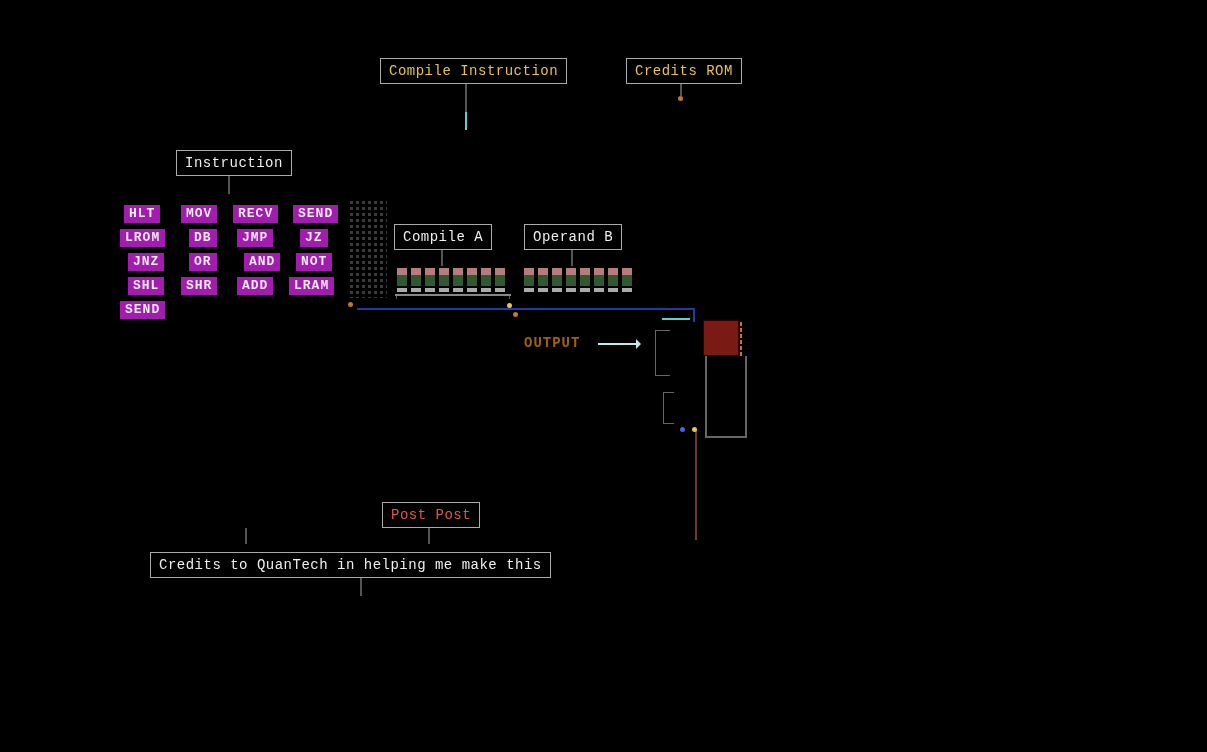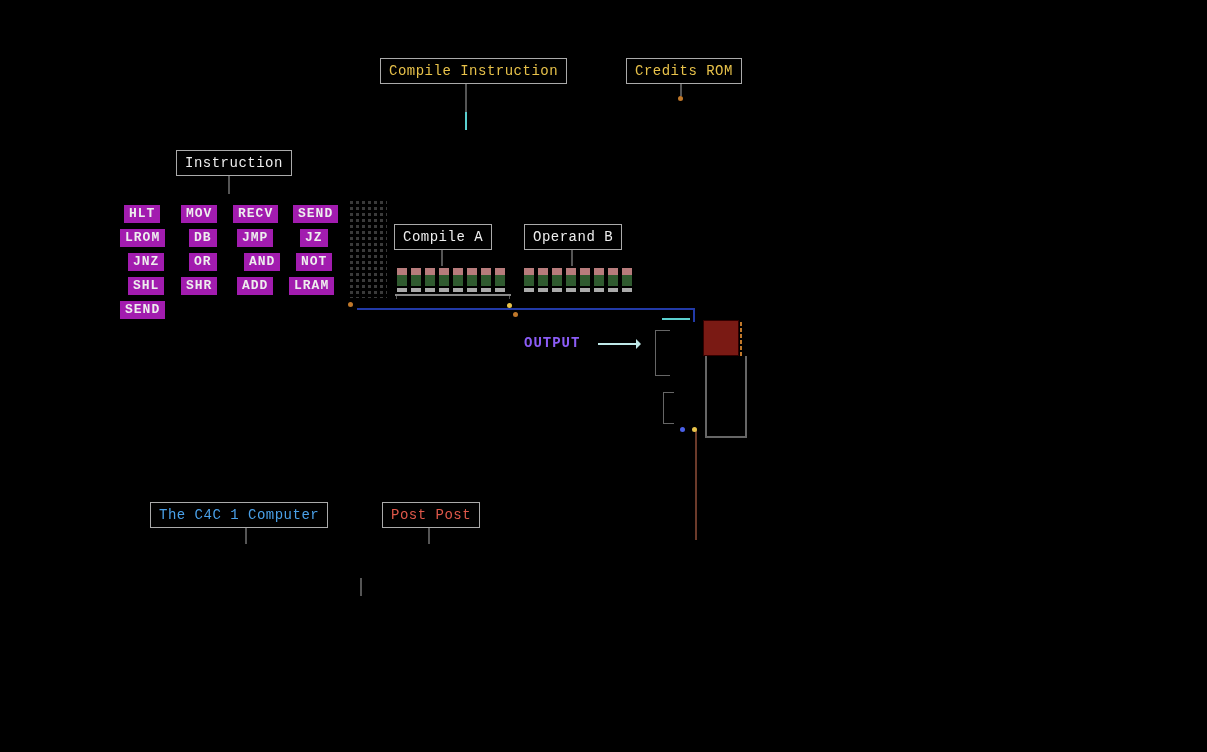--- a/index.html
+++ b/index.html
@@ -30,21 +30,21 @@
 .wire.h{height:2px}
 .wire.v{width:2px}
 .wire.cy{background:#5ad0d0}
 .wire.gr{background:#666}
 .wire.br{background:#6b3a2a}
 .node{position:absolute;width:5px;height:5px;border-radius:50%}
 .node.y{background:#e8c24a}
 .node.b{background:#4a60e8}
 .node.o{background:#c0782a}
 
-.outlbl{position:absolute;color:#8b5cf6;font-weight:bold;letter-spacing:1px}
+.outlbl{position:absolute;color:#a16207;font-weight:bold;letter-spacing:1px}
 .arrow{position:absolute;height:2px;background:#bfe8e8}
 .arrow::after{content:"";position:absolute;right:-8px;top:-4px;border:5px solid transparent;border-left-color:#bfe8e8}
 .rombox{position:absolute;background:#7a1a14;border:1px solid #300}
 .romtick{position:absolute;width:2px;height:4px;background:#c0782a}
 .rombrace{position:absolute;border:1px solid #666;border-right:none}
 </style>
 </head>
 <body>
 
 <div class="stage">
@@ -204,19 +204,19 @@
   <div class="rombrace" style="left:663px;top:392px;width:10px;height:30px"></div>
 
   <div class="wire v" style="left:693px;top:308px;height:14px"></div>
   <div class="wire v gr" style="left:745px;top:356px;height:80px"></div>
   <div class="wire h gr" style="left:705px;top:436px;width:42px"></div>
   <div class="wire v gr" style="left:705px;top:356px;height:80px"></div>
   <div class="wire v br" style="left:695px;top:430px;height:110px"></div>
   <div class="node b" style="left:680px;top:427px"></div>
   <div class="node y" style="left:692px;top:427px"></div>
 
-  <div class="sign blue" style="left:150px;top:502px">The C4C 1 Computer</div>
   <div class="post" style="left:245px;top:528px;height:16px"></div>
   <div class="sign red" style="left:382px;top:502px">Post Post</div>
   <div class="post" style="left:428px;top:528px;height:16px"></div>
+  <div class="sign white" style="left:150px;top:552px">Credits to QuanTech in helping me make this</div>
   <div class="post" style="left:360px;top:578px;height:18px"></div>
 
 </div>
 
 </body></html>

